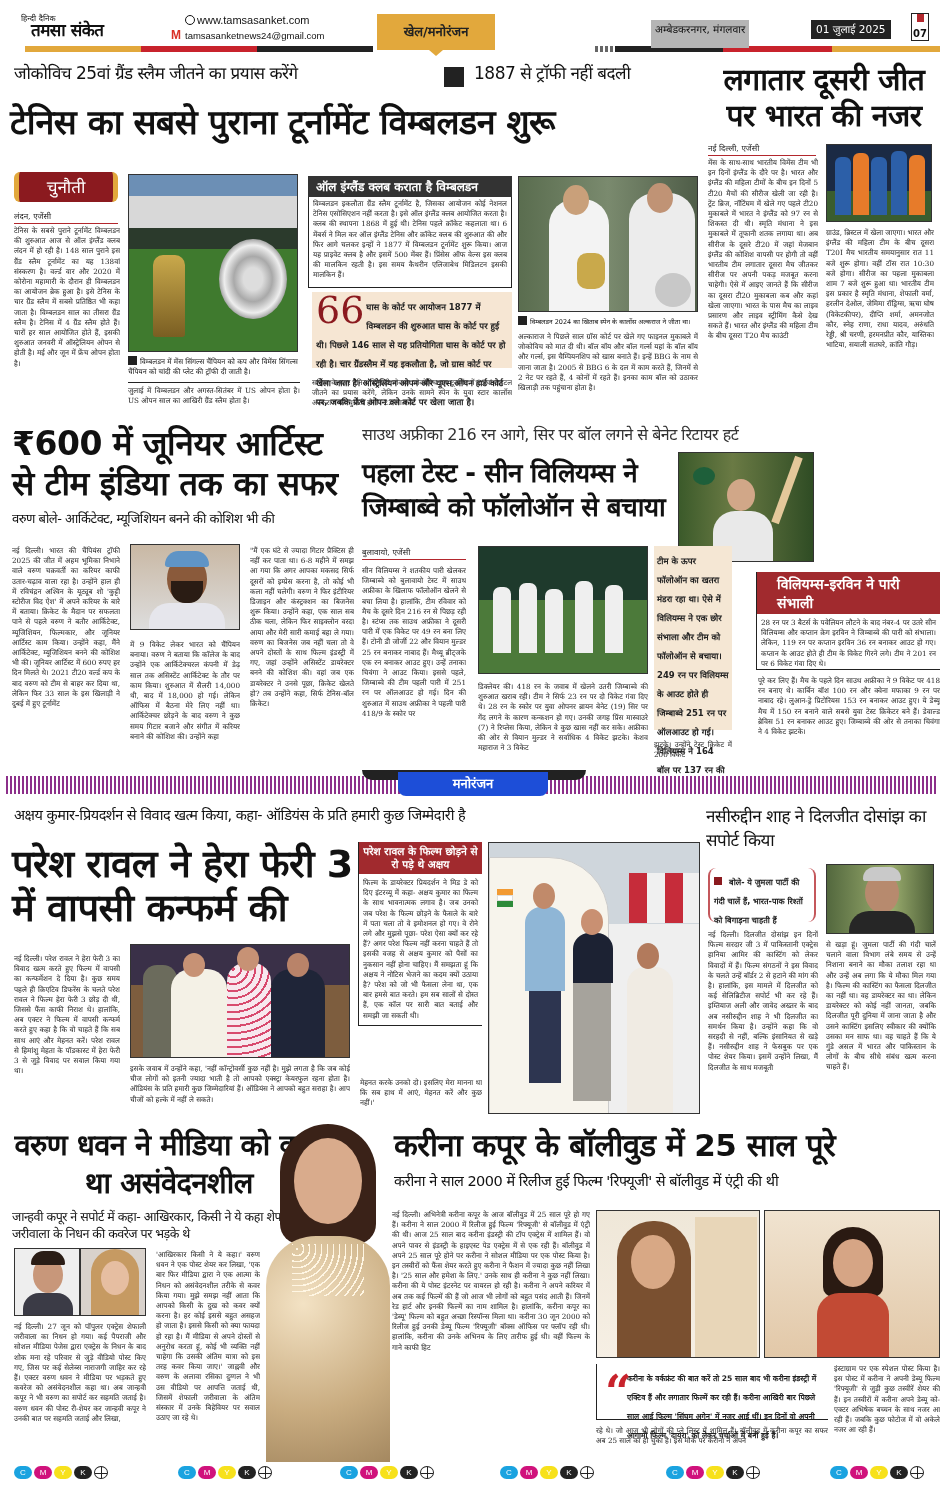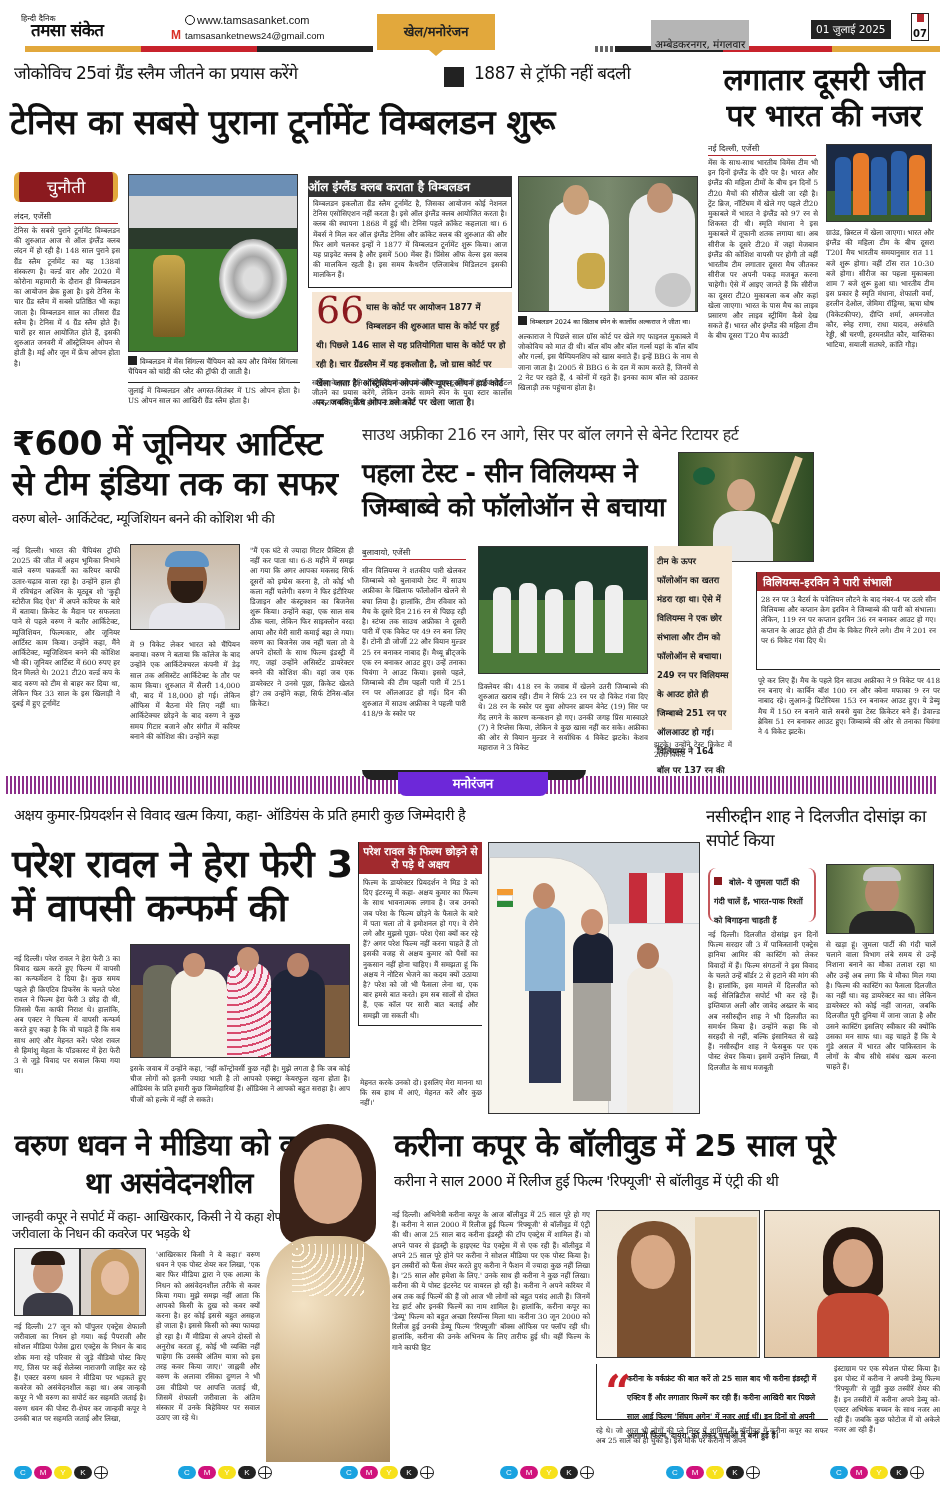--- a/index.html
+++ b/index.html
@@ -35,21 +35,21 @@
   <div class="abs" data-name="section-tab" style="left:202px;top:14px;width:118px;height:36px;background:#e2a83c;text-align:center">
     <span data-name="section-label" style="font-size:13px;font-weight:bold;line-height:36px;color:#222">खेल/मनोरंजन</span>
   </div>
   <div class="abs" data-name="section-tab-pointer" style="left:254px;top:50px;width:0;height:0;border-left:7px solid transparent;border-right:7px solid transparent;border-top:6px solid #e2a83c"></div>
   <div class="abs" data-name="header-rule-right" style="left:323px;top:46px;width:600px;height:6px;display:flex">
     <div style="width:20px;background:repeating-linear-gradient(90deg,#666 0 3px,#fff 3px 5px)"></div>
       <div style="flex:1;background:#222"></div>
       <div style="flex:1;background:#c8232c"></div>
       <div style="flex:1;background:#e2a83c"></div>
   </div>
-  <div class="abs" data-name="dateline-city-day" style="left:352px;top:20px;height:28px;padding:15px 4px;background:#b5b5b5;font-size:10.5px;line-height:19px;color:#111">अम्बेडकरनगर, मंगलवार</div>
+  <div class="abs" data-name="dateline-city-day" style="left:352px;top:20px;height:28px;padding:0 4px;background:#b5b5b5;font-size:10.5px;line-height:19px;color:#111">अम्बेडकरनगर, मंगलवार</div>
   <div class="abs" data-name="issue-date" style="left:425px;top:20px;height:19px;padding:0 5px;background:#222;color:#fff;font-size:10.5px;line-height:19px">01 जुलाई 2025</div>
   <div class="abs" data-name="page-number-box" style="left:499px;top:13px;width:18px;height:28px;border:1.5px solid #222;background:#fff;text-align:center">
     <div data-name="bookmark-icon" style="width:7px;height:8px;background:#b3272d;margin:0 auto"></div>
     <span data-name="page-number" style="font-size:10px;font-weight:bold">07</span>
   </div>
 </div>
 <style>
 
 [data-name="dateline-city-day"]{left:638px!important}
 [data-name="issue-date"]{left:798px!important}
@@ -78,21 +78,21 @@
 
 <div class="abs photo" data-name="wimbledon-trophies-photo" style="left:128px;top:174px;width:170px;height:178px;background:linear-gradient(#6c8fb5 0 12%,#d8d8d8 12% 30%,#2b3a2c 30% 42%,#3f7a2e 42% 100%)">
   <div data-name="mens-cup-icon" style="position:absolute;left:24px;top:80px;width:32px;height:82px;background:linear-gradient(#c9a94b,#7a5e22);border-radius:10px 10px 3px 3px"></div>
   <div data-name="womens-plate-icon" style="position:absolute;left:90px;top:64px;width:68px;height:80px;border-radius:50%;background:radial-gradient(#ddd 20%,#a9a9a9 40%,#eee 60%,#888 75%)"></div>
 </div>
 <div class="abs cap" data-name="wimbledon-trophies-caption" style="left:128px;top:356px;width:172px"><span class="sq" data-name="caption-marker-icon"></span><span data-name="caption-text">विम्बलडन में मेंस सिंगल्स चैंपियन को कप और विमेंस सिंगल्स चैंपियन को चांदी की प्लेट की ट्रॉफी दी जाती है।</span></div>
 <div class="abs" data-name="divider" style="left:128px;top:382px;width:172px;border-top:1px solid #222"></div>
 <div class="abs body" data-name="wimbledon-body-col2" style="left:128px;top:386px;width:172px;height:30px">जुलाई में विम्बलडन और अगस्त-सितंबर में US ओपन होता है। US ओपन साल का आखिरी ग्रैंड स्लैम होता है।</div>
 
 <div class="abs" data-name="all-england-club-box" style="left:308px;top:176px;width:204px;height:112px;border:1.5px solid #222;border-top:none">
-  <div data-name="box-title" style="background:#333;color:#fff;font-weight:bold;font-size:12px;padding:2px 0;margin:0 -1px">ऑल इंग्लैंड क्लब कराता है विम्बलडन</div>
+  <div data-name="box-title" style="background:#333;color:#fff;font-weight:bold;font-size:12px;padding:2px 8px;margin:0 -1px">ऑल इंग्लैंड क्लब कराता है विम्बलडन</div>
   <div class="body" data-name="box-body" style="padding:2px 4px;height:90px">विम्बलडन इकलौता ग्रैंड स्लैम टूर्नामेंट है, जिसका आयोजन कोई नेशनल टेनिस एसोसिएशन नहीं करता है। इसे ऑल इंग्लैंड क्लब आयोजित करता है। क्लब की स्थापना 1868 में हुई थी। टेनिस पहले क्रॉकेट कहलाता था। 6 मेंबर्स ने मिल कर ऑल इंग्लैंड टेनिस और क्रॉकेट क्लब की शुरुआत की और फिर आगे चलकर इन्हों ने 1877 में विम्बलडन टूर्नामेंट शुरू किया। आज यह प्राइवेट क्लब है और इसमें 500 मेंबर हैं। प्रिंसेस ऑफ वेल्स इस क्लब की मालकिन रहती है। इस समय कैथरीन एलिजाबेथ मिडिलटन इसकी मालकिन हैं।</div>
 </div>
 <div class="abs" data-name="grass-court-quote" style="left:312px;top:292px;width:200px;height:76px;background:#f6e6d3;padding:3px 4px">
   <span data-name="quote-icon" style="float:left;font-size:38px;line-height:30px;color:#8b1a1f;font-family:'DejaVu Serif',serif;margin-right:2px">66</span>
   <span data-name="quote-text" style="font-size:8.5px;line-height:11px;font-weight:bold;color:#222">घास के कोर्ट पर आयोजन 1877 में विम्बलडन की शुरुआत घास के कोर्ट पर हुई थी। पिछले 146 साल से यह प्रतियोगिता घास के कोर्ट पर हो रही है। चार ग्रैंडस्लैम में यह इकलौता है, जो ग्रास कोर्ट पर खेला जाता है। ऑस्ट्रेलियन ओपन और यूएस ओपन हार्ड कोर्ट पर, जबकि फ्रेंच ओपन क्ले कोर्ट पर खेला जाता है।</span>
 </div>
 <div class="abs body" data-name="wimbledon-body-col3" style="left:312px;top:378px;width:200px;height:36px">सर्बिया के स्टार टेनिस खिलाड़ी नोवाक जोकोविच इस टूर्नामेंट में 25वां टाइटल जीतने का प्रयास करेंगे, लेकिन उनके सामने स्पेन के युवा स्टार कार्लोस अल्कराज की चुनौती होगी। 22 साल के</div>
 
 <div class="abs photo" data-name="alcaraz-djokovic-photo" style="left:518px;top:176px;width:180px;height:136px;background:linear-gradient(90deg,#5a6d4f,#7a8a6e 50%,#4f5d48)">
   <div style="position:absolute;left:30px;top:22px;width:60px;height:114px;background:#f3f3f3;border-radius:26px 26px 0 0"></div>
@@ -145,28 +145,28 @@
   <div style="position:absolute;left:66px;top:42px;width:18px;height:64px;background:#efefef;border-radius:7px 7px 0 0"></div>
   <div style="position:absolute;left:96px;top:34px;width:18px;height:72px;background:#efefef;border-radius:7px 7px 0 0"></div>
   <div style="position:absolute;left:126px;top:38px;width:18px;height:68px;background:#efefef;border-radius:7px 7px 0 0"></div>
 </div>
 <div class="abs body" data-name="zimbabwe-body-col2" style="left:478px;top:682px;width:170px;height:82px">डिक्लेयर की। 418 रन के जवाब में खेलने उतरी जिम्बाब्वे की शुरुआत खराब रही। टीम ने सिर्फ 23 रन पर दो विकेट गंवा दिए थे। 28 रन के स्कोर पर युवा ओपनर ब्रायन बेनेट (19) सिर पर गेंद लगने के कारण कन्कशन हो गए। उनकी जगह प्रिंस मास्वाउरे (7) ने रिप्लेस किया, लेकिन वे कुछ खास नहीं कर सके। अफ्रीका की ओर से वियान मुल्डर ने सर्वाधिक 4 विकेट झटके। केशव महाराज ने 3 विकेट</div>
 <div class="abs" data-name="zimbabwe-sidebar" style="left:654px;top:546px;width:78px;height:184px;background:#f5e7d4;padding:3px">
   <span data-name="sidebar-text" style="font-size:8.5px;line-height:11px;font-weight:bold;color:#222">टीम के ऊपर फॉलोऑन का खतरा मंडरा रहा था। ऐसे में विलियम्स ने एक छोर संभाला और टीम को फॉलोऑन से बचाया। 249 रन पर विलियम्स के आउट होते ही जिम्बाब्वे 251 रन पर ऑलआउट हो गई। विलियम्स ने 164 बॉल पर 137 रन की पारी खेली।</span>
 </div>
 <div class="abs body" data-name="zimbabwe-sidebar-tail" style="left:654px;top:740px;width:78px;height:22px">झटके। उन्होंने टेस्ट क्रिकेट में 200 विकेट</div>
 <div class="abs" data-name="williams-irvine-box" style="left:756px;top:572px;width:184px;height:98px;border-left:1.5px solid #222;border-bottom:1.5px solid #222">
-  <div data-name="box-title" style="background:#a12a2e;color:#fff;font-weight:bold;font-size:11px;padding:2px 6px">विलियम्स-इरविन ने पारी संभाली</div>
+  <div data-name="box-title" style="background:#a12a2e;color:#fff;font-weight:bold;font-size:14px;padding:2px 20px">विलियम्स-इरविन ने पारी संभाली</div>
   <div class="body" data-name="box-body" style="padding:4px 4px;height:74px">28 रन पर 3 बैटर्स के पवेलियन लौटने के बाद नंबर-4 पर उतरे सीन विलियम्स और कप्तान क्रेग इरविन ने जिम्बाब्वे की पारी को संभाला। लेकिन, 119 रन पर कप्तान इरविन 36 रन बनाकर आउट हो गए। कप्तान के आउट होते ही टीम के विकेट गिरने लगे। टीम ने 201 रन पर 6 विकेट गंवा दिए थे।</div>
 </div>
 <div class="abs body" data-name="zimbabwe-body-col3" style="left:758px;top:676px;width:182px;height:88px">पूरे कर लिए हैं। मैच के पहले दिन साउथ अफ्रीका ने 9 विकेट पर 418 रन बनाए थे। कार्बिन बॉश 100 रन और क्वेना मफाका 9 रन पर नाबाद रहे। लुआन-ड्रे प्रिटोरियस 153 रन बनाकर आउट हुए। ये डेब्यू मैच में 150 रन बनाने वाले सबसे युवा टेस्ट क्रिकेटर बने हैं। डेवाल्ड ब्रेविस 51 रन बनाकर आउट हुए। जिम्बाब्वे की ओर से तनाका चिवंगा ने 4 विकेट झटके।</div>
 
 <div class="abs" data-name="entertainment-section-bar" style="left:6px;top:776px;width:930px;height:18px;background:repeating-linear-gradient(90deg,#8c2f8a 0 2px,#fff 2px 4px)"></div>
 <div class="abs" data-name="entertainment-bar-cap" style="left:362px;top:770px;width:224px;height:10px;background:#222;border-radius:0 0 40px 40px"></div>
-<div class="abs" data-name="entertainment-section-tab" style="left:398px;top:772px;width:150px;height:24px;background:#6d28d9;border-radius:0 0 8px 8px;text-align:center">
+<div class="abs" data-name="entertainment-section-tab" style="left:398px;top:772px;width:150px;height:24px;background:#1d4ed8;border-radius:0 0 8px 8px;text-align:center">
   <span data-name="entertainment-section-label" style="color:#fff;font-weight:bold;font-size:13px;line-height:24px">मनोरंजन</span>
 </div>
 
 <div class="abs hd" data-name="paresh-kicker" style="left:14px;top:808px;font-size:14.5px;font-weight:normal;white-space:nowrap">अक्षय कुमार-प्रियदर्शन से विवाद खत्म किया, कहा- ऑडियंस के प्रति हमारी कुछ जिम्मेदारी है</div>
 <div class="abs hd" data-name="paresh-headline" style="left:12px;top:842px;width:342px;font-size:38px;line-height:44px">परेश रावल ने हेरा फेरी 3 में वापसी कन्फर्म की</div>
 <div class="abs body" data-name="paresh-body-col1" style="left:14px;top:954px;width:106px;height:164px">नई दिल्ली। परेश रावल ने हेरा फेरी 3 का विवाद खत्म करते हुए फिल्म में वापसी का कन्फर्मेशन दे दिया है। कुछ समय पहले ही क्रिएटिव डिफरेंस के चलते परेश रावल ने फिल्म हेरा फेरी 3 छोड़ दी थी, जिससे फैंस काफी निराश थे। हालांकि, अब एक्टर ने फिल्म में वापसी कन्फर्म करते हुए कहा है कि वो चाहते हैं कि सब साथ आएं और मेहनत करें। परेश रावल से हिमांशु मेहता के पॉडकास्ट में हेरा फेरी 3 से जुड़े विवाद पर सवाल किया गया था।</div>
 <div class="abs photo" data-name="hera-pheri-cast-photo" style="left:130px;top:944px;width:220px;height:114px;background:linear-gradient(#3a3048 0 36%,#7d5d3e 36%)">
   <div style="position:absolute;left:12px;top:20px;width:34px;height:94px;background:#6b6b5c;border-radius:14px 14px 0 0"></div>
   <div style="position:absolute;left:40px;top:24px;width:56px;height:90px;background:#f4f1e6;border-radius:20px 20px 0 0"></div>
   <div style="position:absolute;left:96px;top:18px;width:44px;height:96px;background:repeating-radial-gradient(circle at 6px 6px,#d84a6e 0 2px,#f7e8ee 2px 7px);border-radius:18px 18px 0 0"></div>

